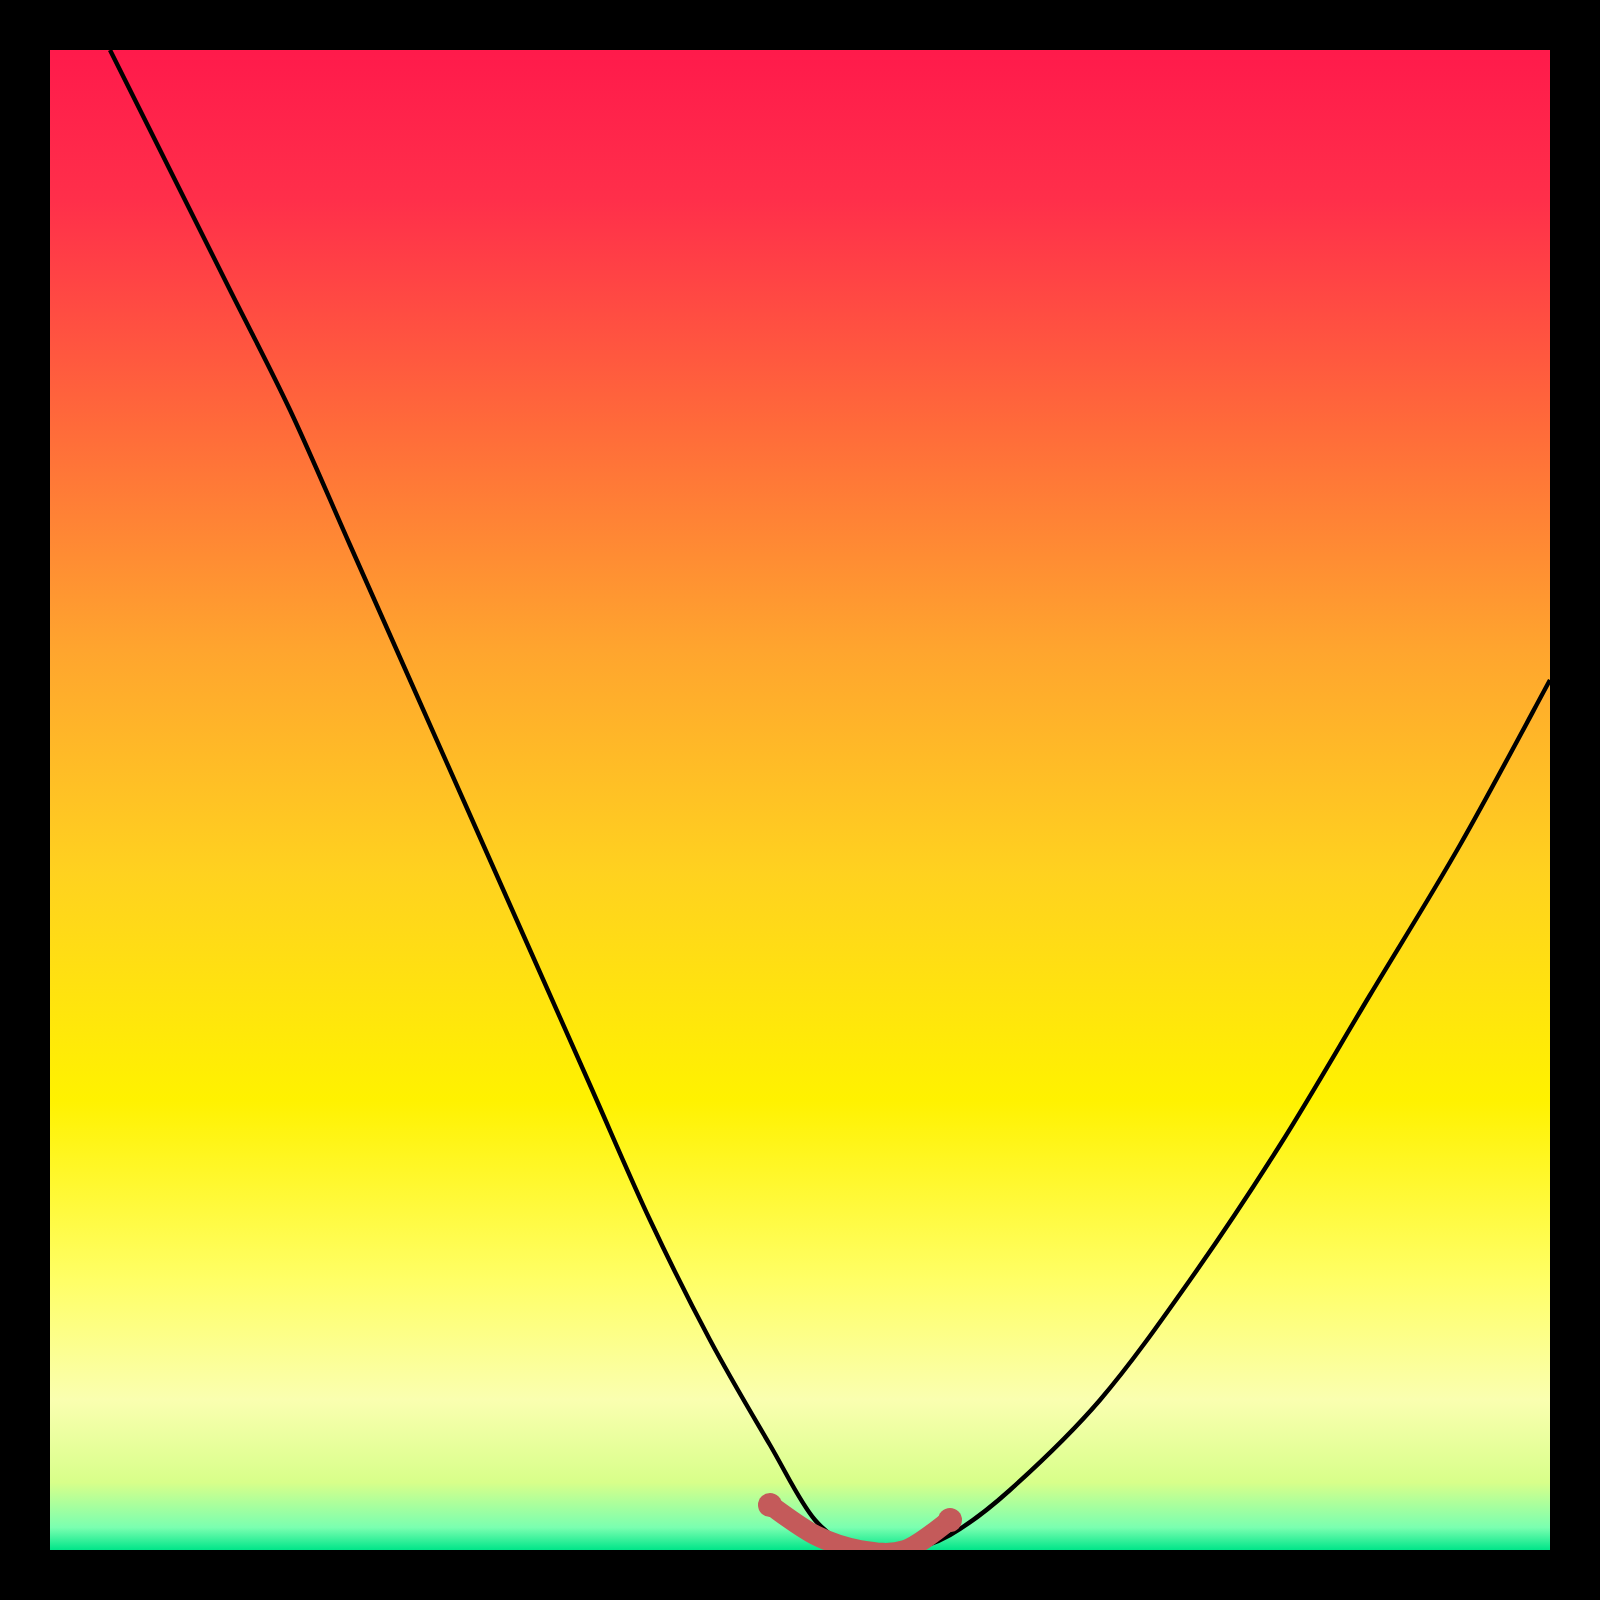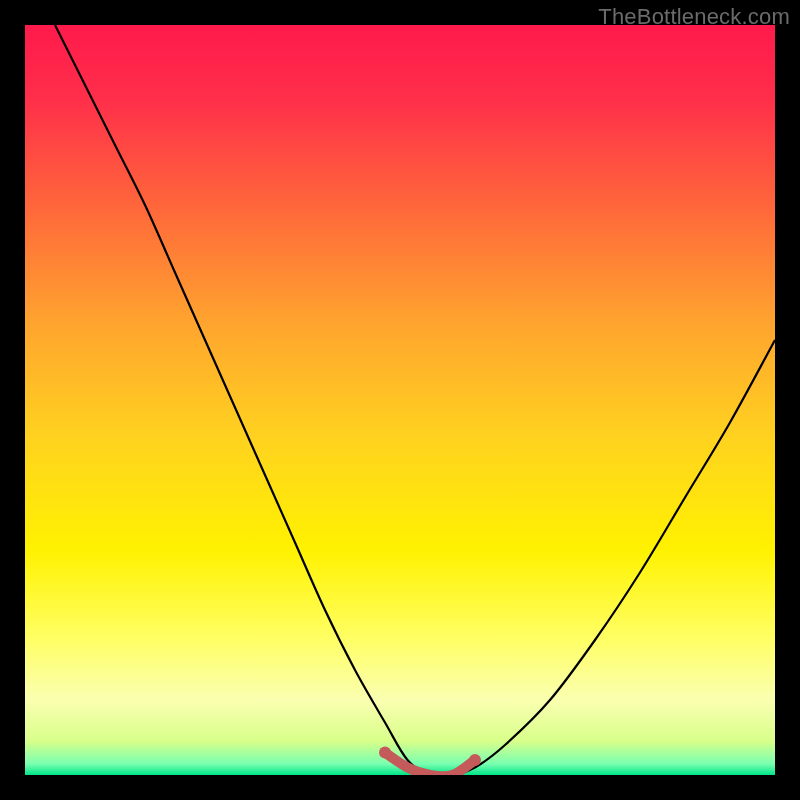--- a/index.html
+++ b/index.html
@@ -58,14 +58,13 @@
             <stop offset="100%" stop-color="#00e589"></stop>
           </linearGradient>
       </defs>
       <rect id="bg-rect" x="0" y="0" width="750" height="750" fill="url(#bg-grad)"></rect>
       <path id="curve-path" fill="none" stroke="#000" stroke-width="2.2" stroke-linejoin="round" d="M 30 0 C 35 10 50 40 60 60 C 70 80 80 100 90 120 C 100 140 110 158.75 120 180 C 130 201.25 140 224.99999999999994 150 247.49999999999994 C 160 269.99999999999994 170 292.50000000000006 180 315.00000000000006 C 190 337.50000000000006 200.00000000000003 360 210.00000000000003 382.5 C 220.00000000000003 405 230 427.5 240 450 C 250 472.5 260 495 270 517.5 C 280 540 290 563.75 300 585 C 310 606.25 320 626.25 330 645 C 340 663.75 351.25 682.5 360 697.5 C 368.75 712.5 375 726.25 382.5 735 C 390 743.75 397.5 747.5 405 750 C 412.5 752.5 419.99999999999994 751.25 427.49999999999994 750 C 434.99999999999994 748.75 441.25 747.5 450 742.5 C 458.75 737.5 467.5 731.25 480 720 C 492.5 708.75 510 692.5 525 675 C 540 657.5 555 636.25 570 615 C 585 593.75 600 571.25 615 547.5 C 630 523.75 645 497.5 660 472.5 C 675 447.5 690 423.75 705 397.5 C 720 371.25 742.5 328.75000000000006 750 315.00000000000006"></path>
       <path id="highlight-path" fill="none" stroke-width="10" stroke-linecap="round" stroke-linejoin="round" d="M 360 727.5 C 363.75 730 375 738.75 382.5 742.5 C 390 746.25 397.5 748.75 405 750 C 412.5 751.25 419.99999999999994 752.5 427.49999999999994 750 C 434.99999999999994 747.5 446.25 737.5 450 735" stroke="#c45a5a"></path>
       <circle id="highlight-dot-left" r="6" cx="360" cy="727.5" fill="#c45a5a"></circle>
       <circle id="highlight-dot-right" r="6" cx="450" cy="735" fill="#c45a5a"></circle>
     </svg>
   </div>
-  <div class="watermark">TheBottleneck.com</div>
 </div>
 
 </body></html>

